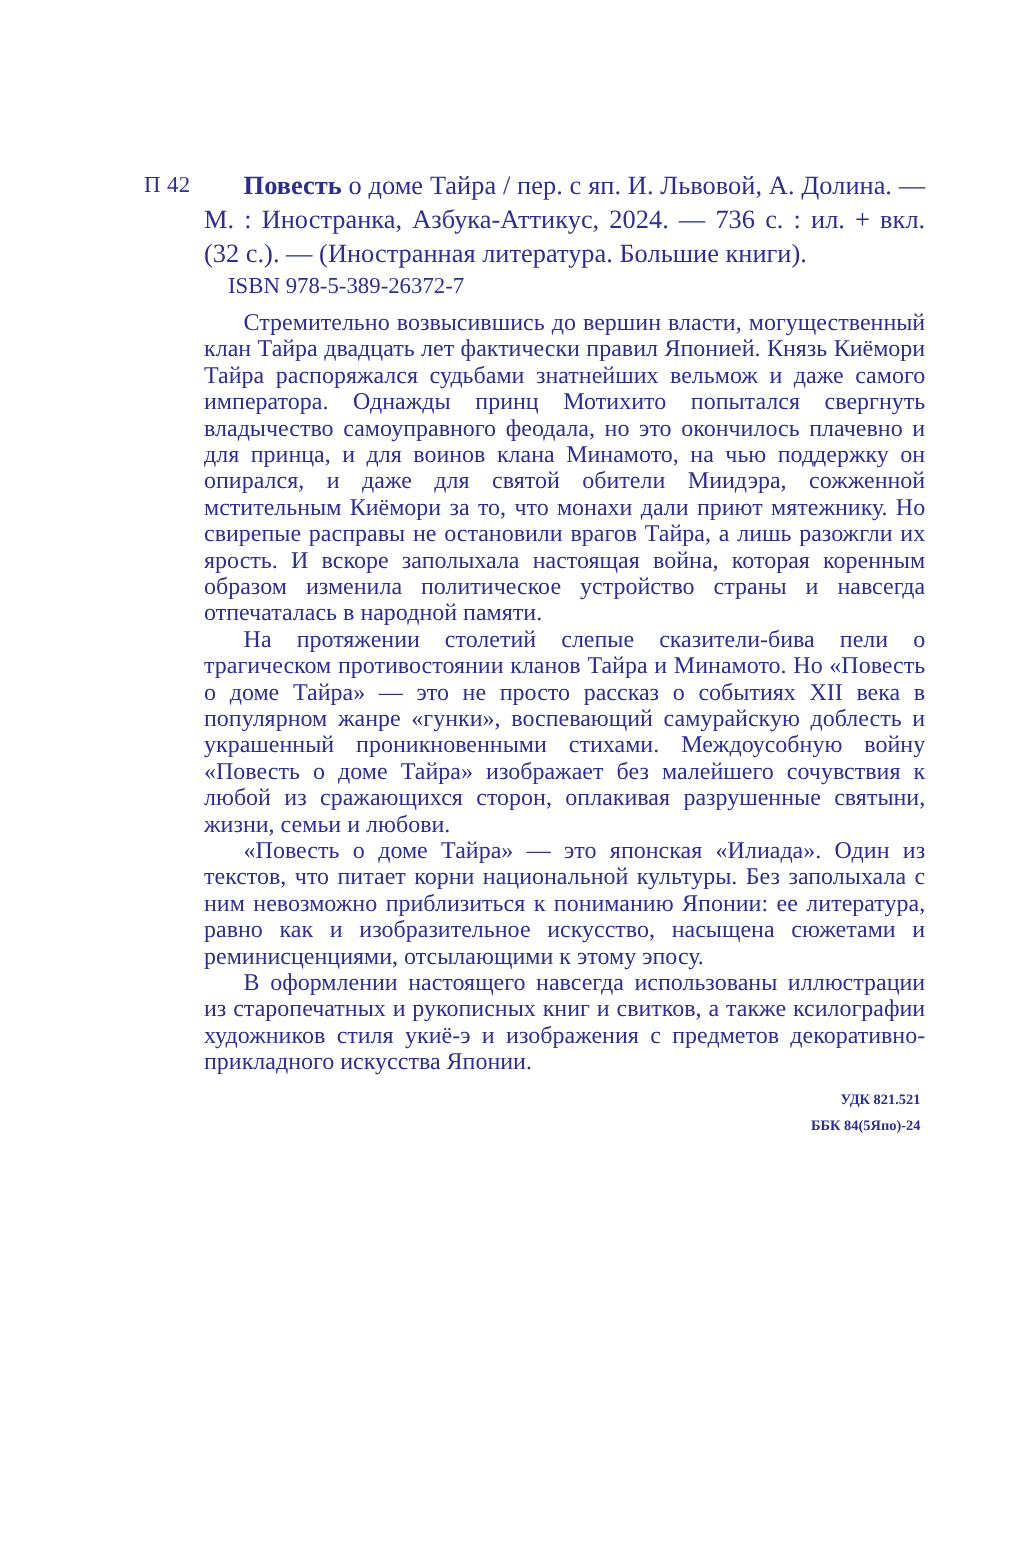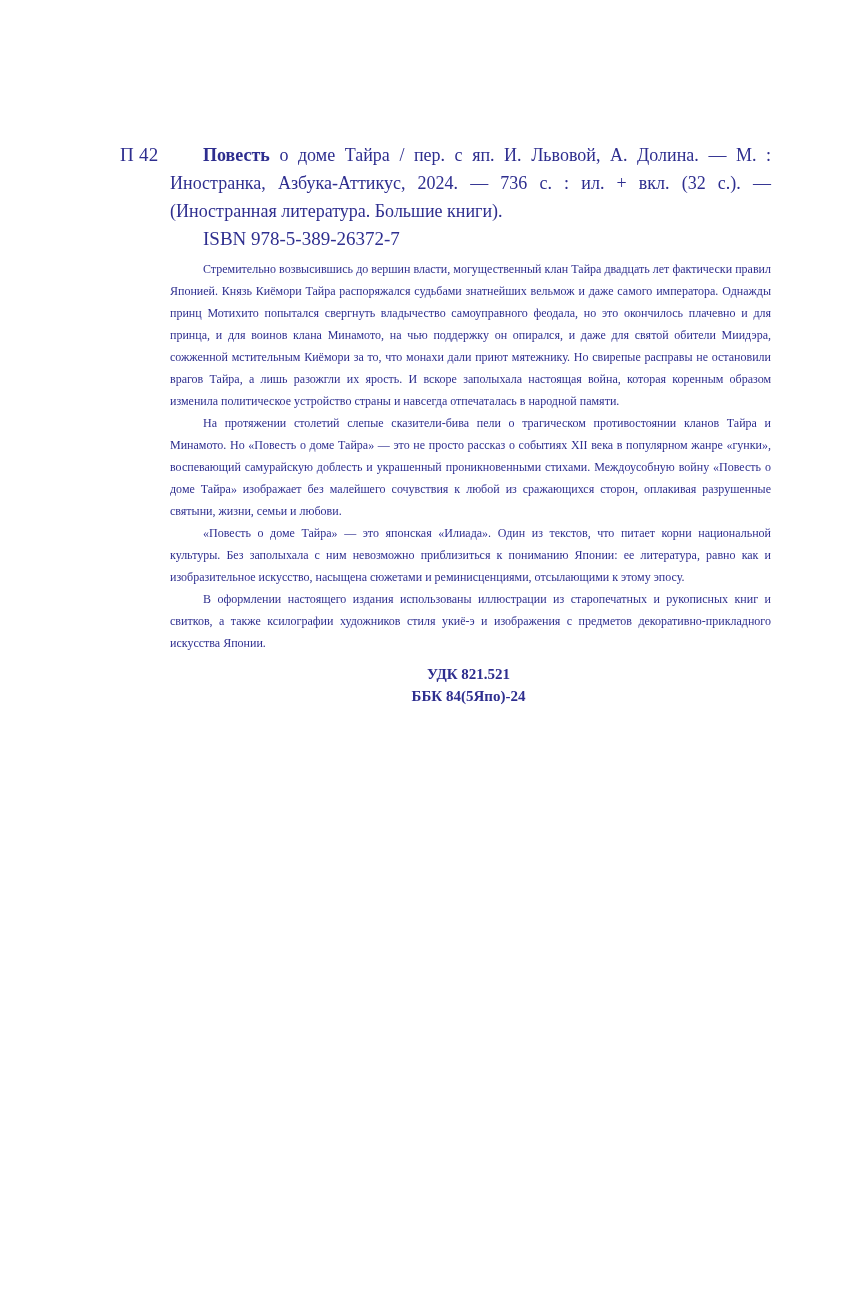--- a/index.html
+++ b/index.html
@@ -30,64 +30,64 @@
   }
   .code {
     position: absolute;
     left: -50px;
     top: 0;
     font-size: 19px;
     line-height: 28px;
     letter-spacing: 0.3px;
   }
   .record {
-    font-size: 18px;
+    font-size: 22px;
     line-height: 28px;
     text-align: justify;
     text-indent: 33px;
   }
   .record b { font-weight: bold; }
   .isbn {
     font-size: 19px;
     line-height: 28px;
-    margin-left: 33px;
+    margin-left: 20px;
     margin-bottom: 5px;
   }
   .annotation p {
-    font-size: 12px;
+    font-size: 20px;
     line-height: 22px;
     text-align: justify;
     text-indent: 33px;
   }
   .codes {
     margin-top: 9px;
-    text-align: center;
+    text-align: right;
     font-weight: bold;
-    font-size: 15px;
+    font-size: 12px;
     line-height: 22px;
     padding-right: 4px;
   }
 </style>
 </head>
 <body>
 
 <div class="page">
   <div class="content">
 
     <div class="record-wrap">
       <span class="code">П 42</span>
       <p class="record"><b>Повесть</b><span> о доме Тайра / пер. с яп. И. Львовой, А. Долина. — М. : Иностранка, Азбука-Аттикус, 2024. — 736 с. : ил. + вкл. (32 с.). — (Иностранная литература. Большие книги).</span></p>
       <p class="isbn">ISBN 978-5-389-26372-7</p>
     </div>
 
     <div class="annotation">
       <p>Стремительно возвысившись до вершин власти, могущественный клан Тайра двадцать лет фактически правил Японией. Князь Киёмори Тайра распоряжался судьбами знатнейших вельмож и даже самого императора. Однажды принц Мотихито попытался свергнуть владычество самоуправного феодала, но это окончилось плачевно и для принца, и для воинов клана Минамото, на чью поддержку он опирался, и даже для святой обители Миидэра, сожженной мстительным Киёмори за то, что монахи дали приют мятежнику. Но свирепые расправы не остановили врагов Тайра, а лишь разожгли их ярость. И вскоре заполыхала настоящая война, которая коренным образом изменила политическое устройство страны и навсегда отпечаталась в народной памяти.</p>
       <p>На протяжении столетий слепые сказители-бива пели о трагическом противостоянии кланов Тайра и Минамото. Но «Повесть о доме Тайра» — это не просто рассказ о событиях XII века в популярном жанре «гунки», воспевающий самурайскую доблесть и украшенный проникновенными стихами. Междоусобную войну «Повесть о доме Тайра» изображает без малейшего сочувствия к любой из сражающихся сторон, оплакивая разрушенные святыни, жизни, семьи и любови.</p>
       <p>«Повесть о доме Тайра» — это японская «Илиада». Один из текстов, что питает корни национальной культуры. Без заполыхала с ним невозможно приблизиться к пониманию Японии: ее литература, равно как и изобразительное искусство, насыщена сюжетами и реминисценциями, отсылающими к этому эпосу.</p>
-      <p>В оформлении настоящего издания использованы иллюстрации из старопечатных и рукописных книг и свитков, а также ксилографии художников стиля укиё-э и изображения с предметов декоративно-прикладного искусства Японии.</p>
+      <p>В оформлении настоящего навсегда использованы иллюстрации из старопечатных и рукописных книг и свитков, а также ксилографии художников стиля укиё-э и изображения с предметов декоративно-прикладного искусства Японии.</p>
     </div>
 
     <div class="codes">
       <div>УДК 821.521</div>
       <div>ББК 84(5Япо)-24</div>
     </div>
 
   </div>
 </div>
 

